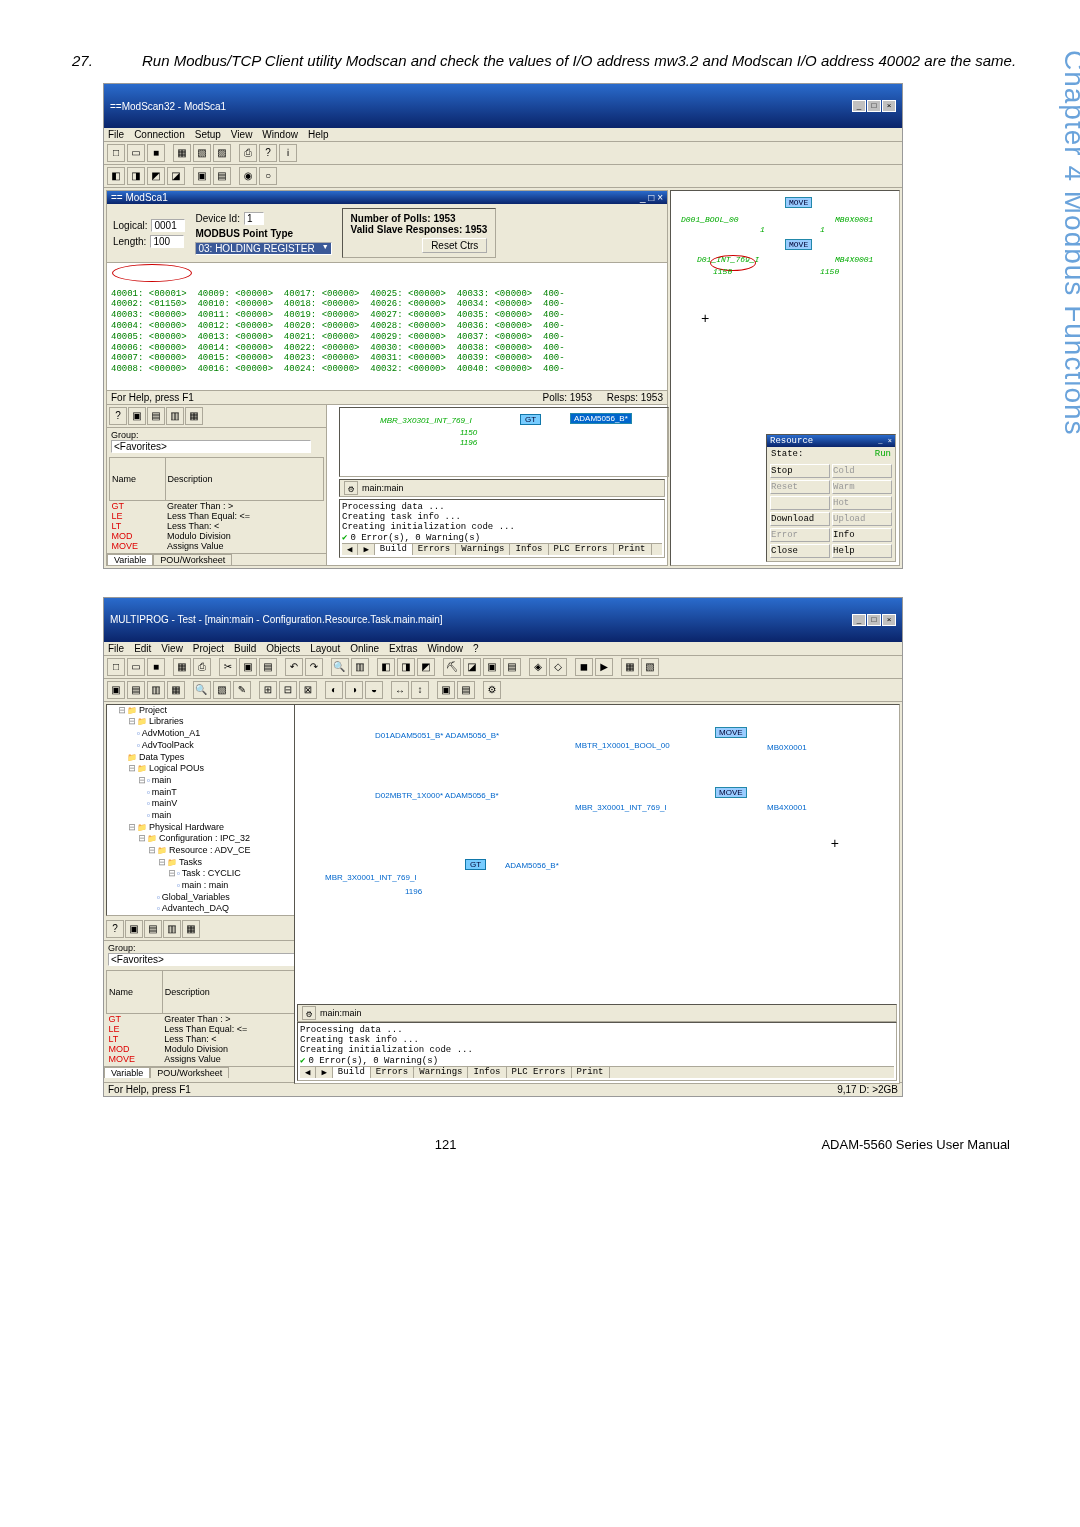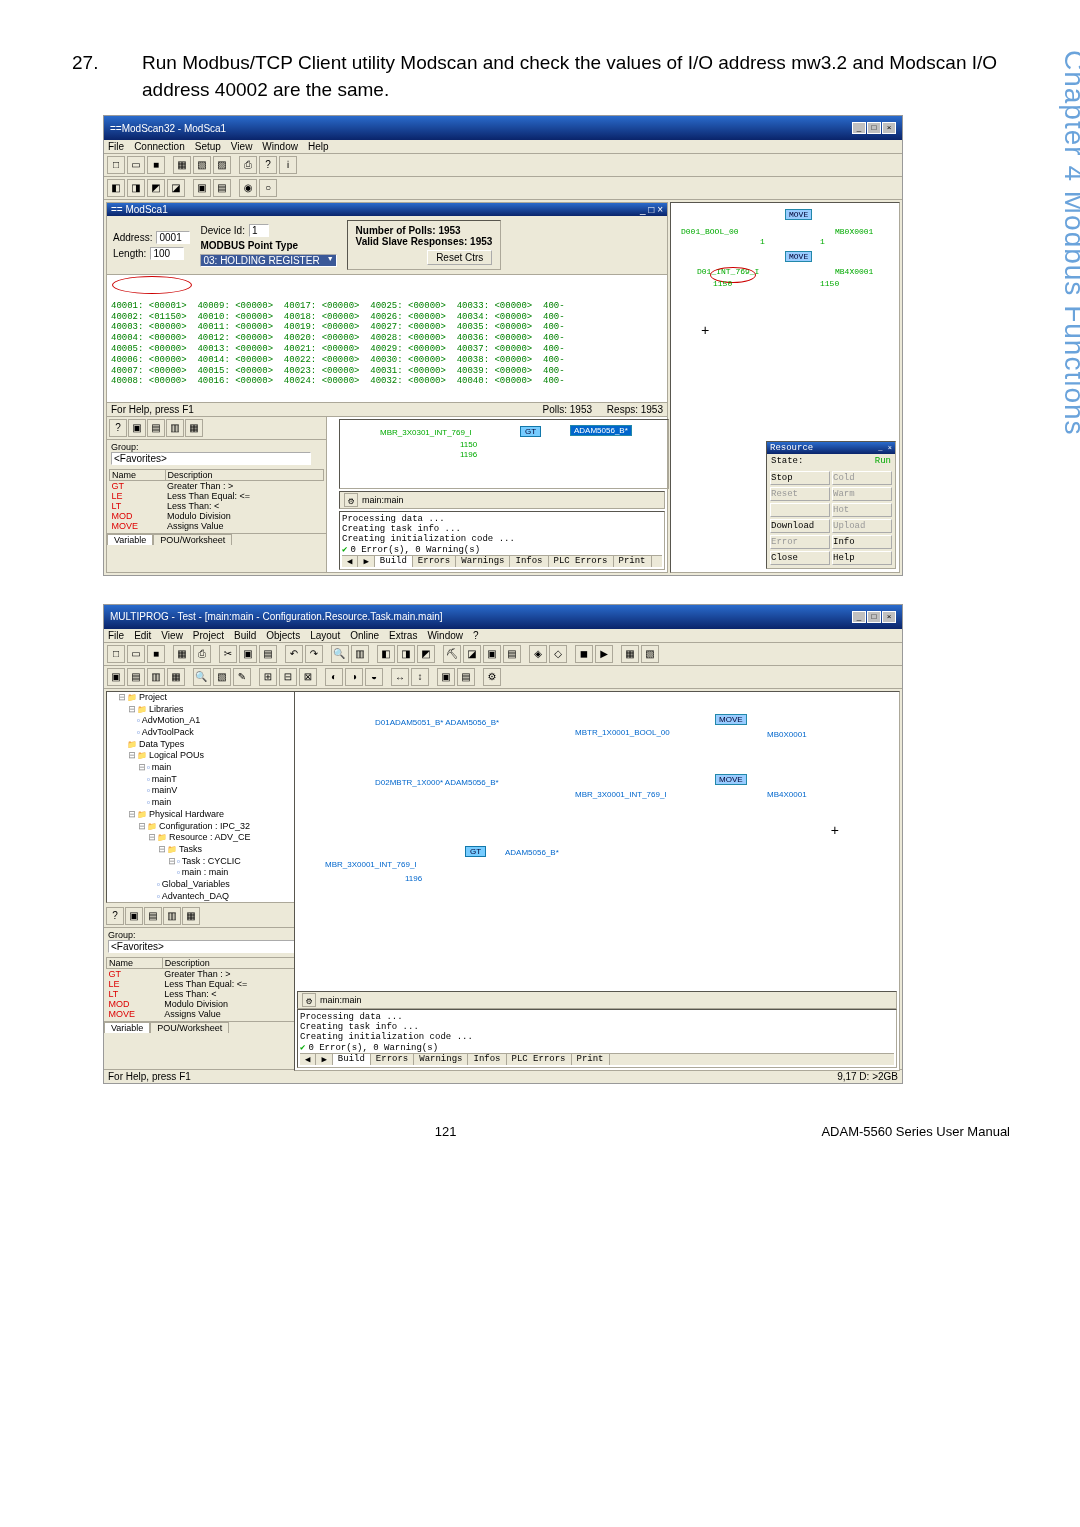--- a/index.html
+++ b/index.html
@@ -21,42 +21,43 @@
     right: -10px;
     top: 50px;
     writing-mode: vertical-rl;
     text-orientation: mixed;
     font-size: 28px;
     color: #6aa3db;
     font-weight: 400;
     letter-spacing: 1px;
   }
   .step-text {
-    font-size: 19px;
+    font-size: 15px;
     line-height: 1.4;
     margin-bottom: 12px;
     padding-left: 92px;
     text-indent: -35px;
+    font-style: italic;
   }
   .step-text.first { margin-top: 10px; }
   .step-num { display:inline-block; width:35px; }
   .screenshot {
     border: 1px solid #999;
     background: #ece9d8;
     margin: 8px 0 28px 53px;
     width: 800px;
     font-size: 9px;
     color: #000;
     position: relative;
   }
   
   .titlebar {
     background: linear-gradient(#2a6bcc,#0a246a);
     color: #fff;
-    padding: 6px 6px;
+    padding: 16px 6px;
     font-size: 10px;
     display: flex;
     justify-content: space-between;
     align-items: center;
   }
   .titlebar .wbtns { display:flex; gap:1px; }
   .titlebar .wbtn {
     width: 14px; height: 12px; background:#c0c0c0; border:1px solid #fff;
     font-size:8px; line-height:10px; text-align:center; color:#000;
   }
@@ -113,41 +114,41 @@
   }
   .dotgrid {
     background-image: radial-gradient(#bbb 0.5px, transparent 0.5px);
     background-size: 16px 14px;
     width:100%; height:100%;
   }
   .node-box {
     border:1px solid #28a; background:#9cf; padding:0 3px; font-size:8px;
     display:inline-block; color:#003;
   }
-  .green-label { color:#0a0; font-size:8px; }
+  .green-label { color:#0a0; font-size:8px;font-style:italic; }
   .diagram-row { position:relative; height:42px; }
   .diag-text { position:absolute; font-size:8px; }
   .side-controls {
     position:absolute; right:3px; bottom:3px; width:130px;
     border:1px inset #aca899; background:#ece9d8; font-size:9px;
   }
   .side-controls .titlebar2 {
     background:linear-gradient(#2a6bcc,#0a246a); color:#fff; padding:1px 3px;
     display:flex; justify-content:space-between;
   }
   .btn-grid { display:grid; grid-template-columns:1fr 1fr; gap:2px; padding:3px; }
   .btn-grid .btn { font-size:9px; padding:1px 0; text-align:left; }
   .btn-disabled { color:#999; }
   
   .lower-split { display:flex; border-top:1px solid #aca899; }
   .nav-pane { width:220px; background:#ece9d8; border-right:1px solid #aca899; font-size:9px; }
   .nav-toolbar { display:flex; gap:1px; padding:2px; border-bottom:1px solid #aca899; }
   .nav-list { padding:2px; }
   .nav-list table { width:100%; border-collapse:collapse; font-size:9px; }
-  .nav-list th { text-align:left; background:#ece9d8; border:1px solid #aca899; padding:0 2px; font-weight:normal; }
+  .nav-list th { text-align:left; background:#ece9d8; border:1px solid #aca899; padding:16px 2px; font-weight:normal; }
   .nav-list td { padding:0 2px; }
   .nav-row td:first-child { color:#d00; }
   .code-pane { flex:1; background:#fff; position:relative;padding-left:10px; }
   .code-subpanel { border:1px inset #aca899; margin:2px; }
   .gtblock {
     background:#7cf; border:1px solid #17a; font-size:8px; color:#003;
     padding:0 4px; display:inline-block;
   }
   .output-panel {
     border:1px inset #aca899; margin:0 2px 2px 2px; background:#fff;
@@ -244,21 +245,21 @@
           <span class="wbtns">
             <span class="wbtn">_</span>
             <span class="wbtn">□</span>
             <span class="wbtn">×</span>
           </span>
         </div>
 
         <div class="addr-panel">
           <div class="addr-col">
             <div class="addr-row">
-              <span>Address:</span>
+              <span>Logical:</span>
               <span class="inp">0001</span>
             </div>
             <div class="addr-row">
               <span>Length:</span>
               <span class="inp">100</span>
             </div>
           </div>
           <div class="addr-col">
             <div class="addr-row">
               <span>Device Id:</span>

